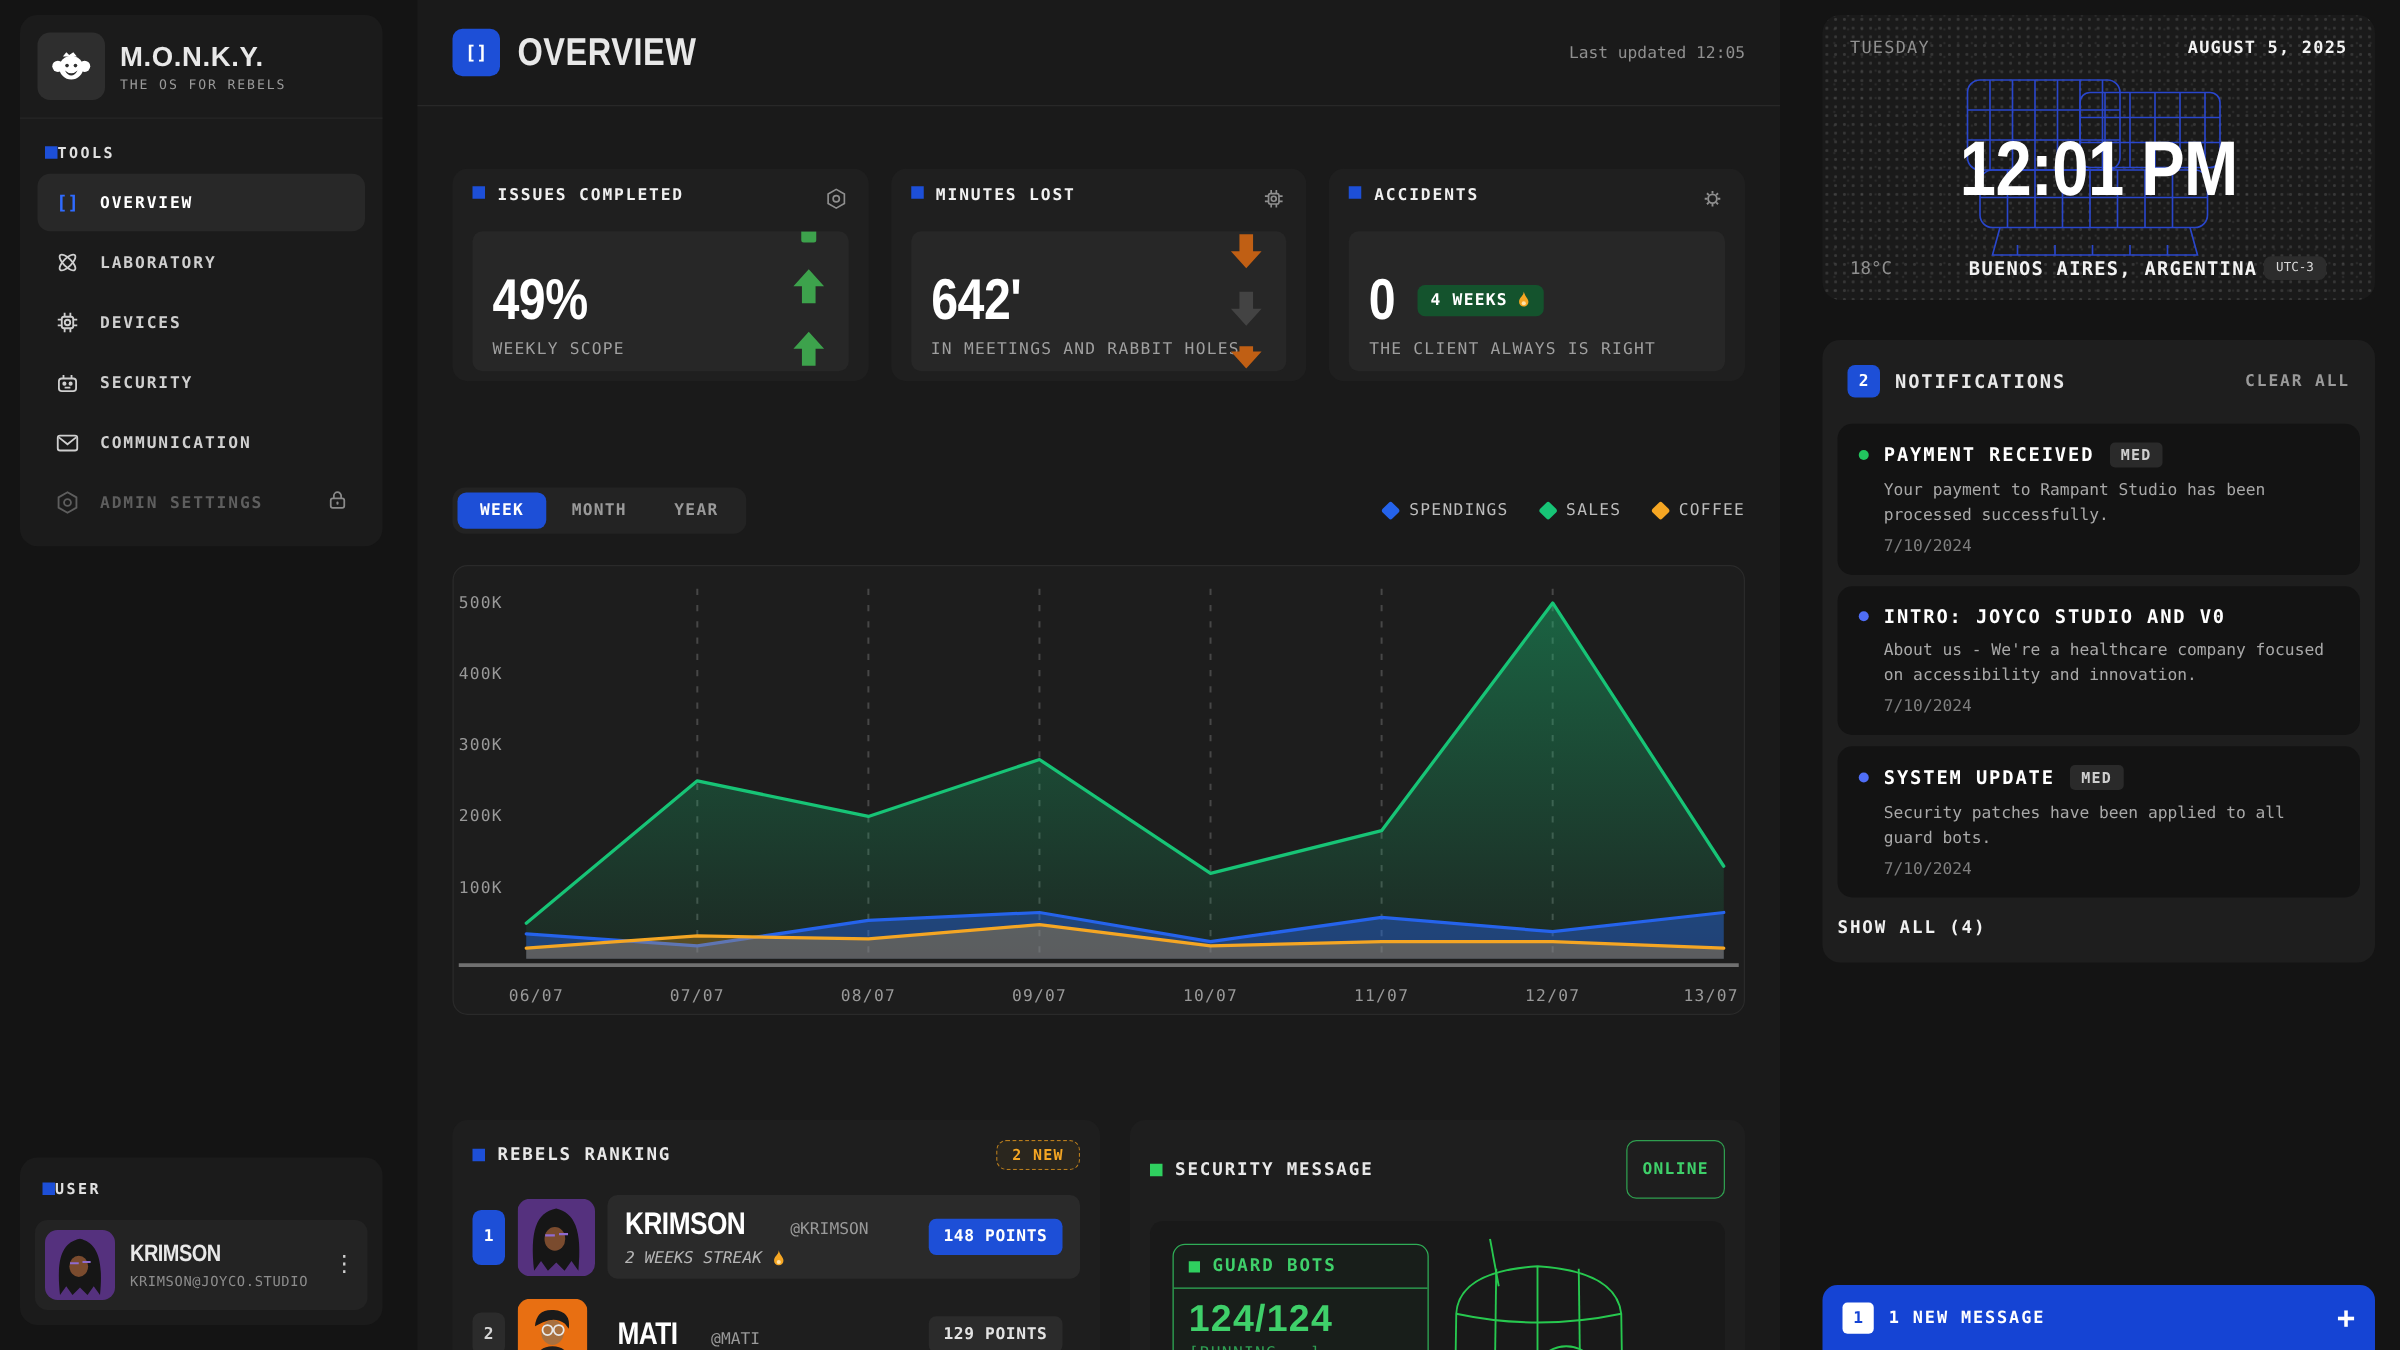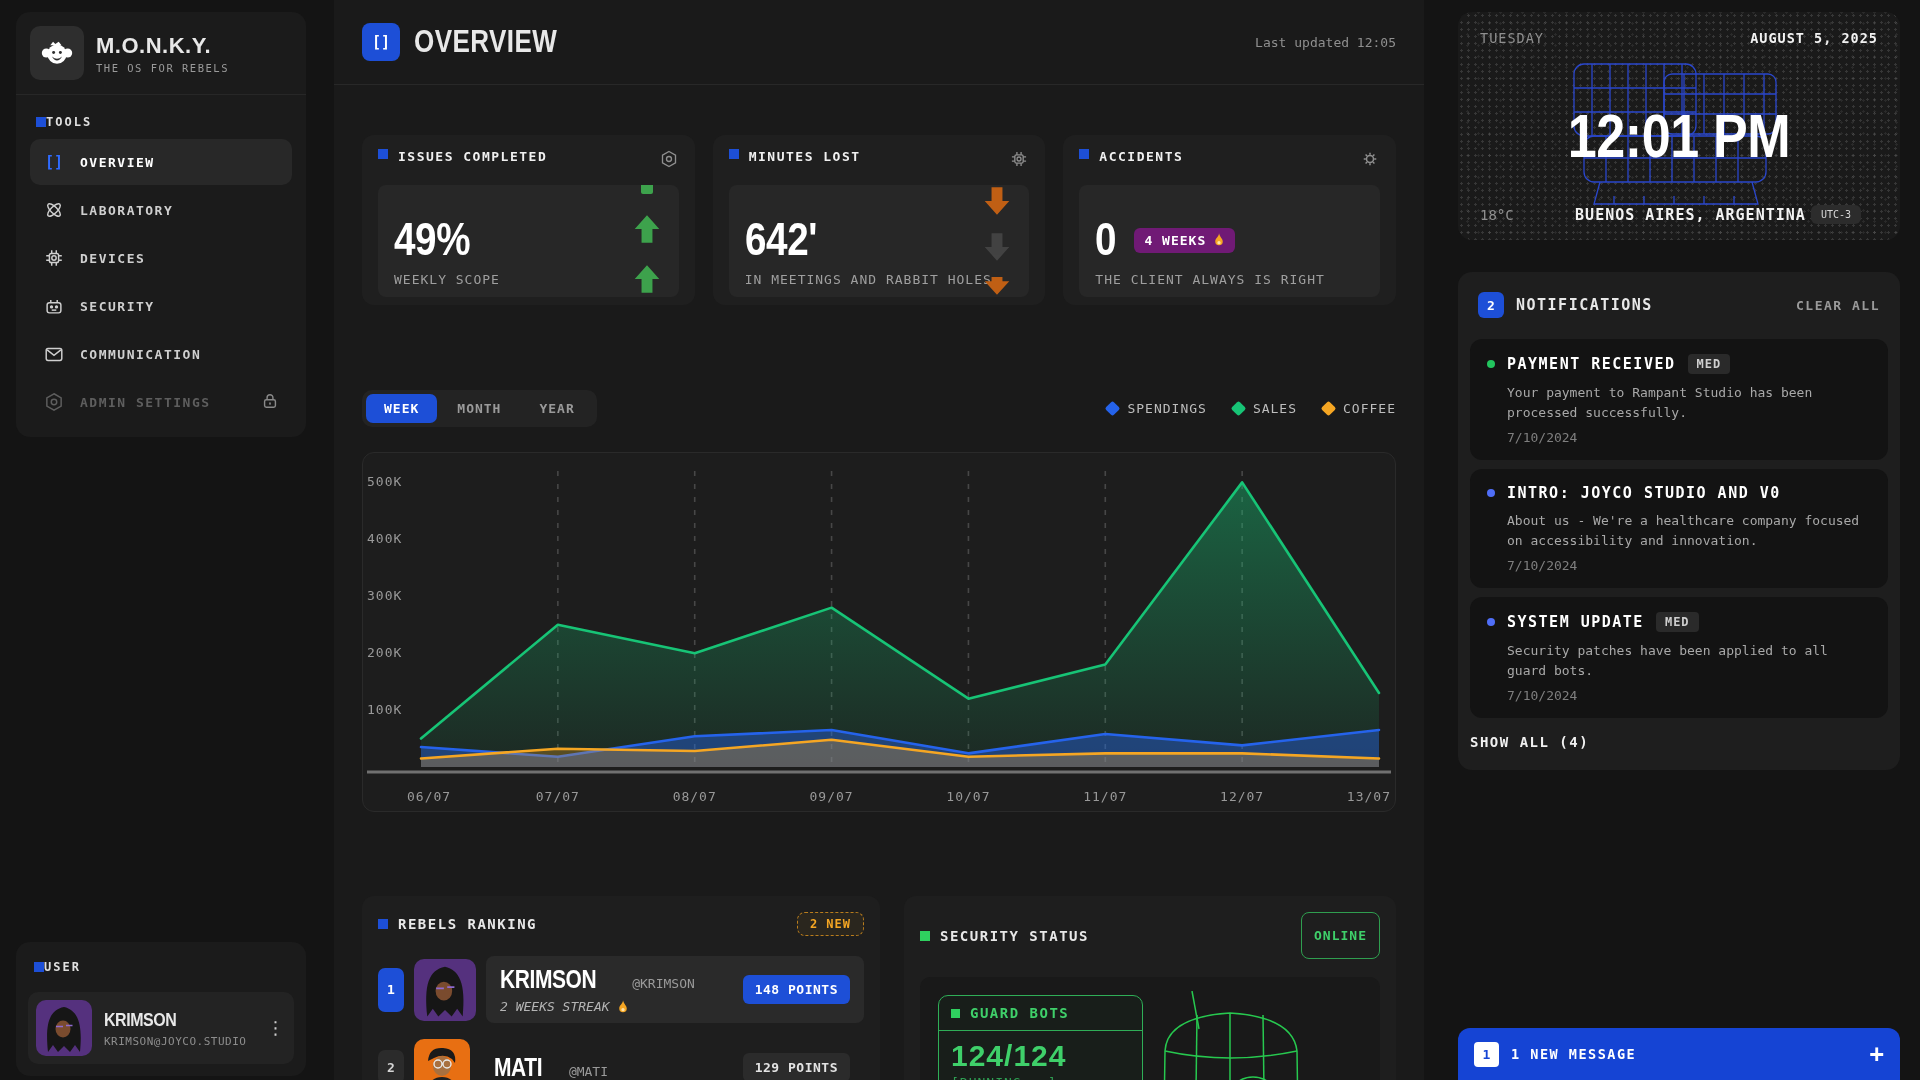--- a/index.html
+++ b/index.html
@@ -22,21 +22,21 @@
   .logo-title { font-size:22px; letter-spacing:.5px; }
   .logo-sub { font-size:10.5px; color:#9a9a9a; letter-spacing:1.5px; margin-top:3px; }
   .side-section { padding:14px 14px 10px; }
   .section-label { display:flex; align-items:center; font-size:12px; letter-spacing:2px; font-weight:bold; color:#e0e0e0; padding:6px 6px 10px; }
   .nav-item { display:flex; align-items:center; gap:14px; height:46px; padding:0 12px; border-radius:10px; color:#cfcfcf; font-size:13px; letter-spacing:1.5px; font-weight:bold; cursor:pointer; margin-bottom:2px; }
   .nav-item.active { background:#282828; color:#fff; }
   .nav-item .nicon { width:24px; text-align:center; flex:none; display:flex; justify-content:center; }
   .nav-item.disabled { color:#5e5e5e; }
   .nav-item .spacer { flex:1; }
   .brk { color:#2f6bff; font-weight:bold; font-size:15px; letter-spacing:0; }
-  .user-card { position:absolute; left:16px; bottom:4px; width:290px; background:#1b1b1b; border-radius:14px; padding:12px; }
+  .user-card { position:absolute; left:16px; bottom:20px; width:290px; background:#1b1b1b; border-radius:14px; padding:12px; }
   .user-row { display:flex; align-items:center; gap:12px; background:#232323; border-radius:10px; padding:8px; margin-top:8px; }
   .user-name { font-size:19px; }
   .user-email { font-size:11px; color:#8d8d8d; margin-top:4px; letter-spacing:.5px; }
   .dots { margin-left:auto; color:#cfcfcf; font-size:18px; padding:0 8px; cursor:pointer; line-height:1; }
 
   
   .main { position:absolute; left:334px; top:0; width:1090px; height:1080px; background:#1a1a1a; }
   .main-header { height:85px; display:flex; align-items:center; justify-content:space-between; padding:0 28px; border-bottom:1px solid #282828; }
   .mh-left { display:flex; align-items:center; gap:14px; }
   .mh-icon { width:38px; height:38px; border-radius:8px; background:#1d4fd7; color:#fff; display:flex; align-items:center; justify-content:center; font-weight:bold; font-size:15px; }
@@ -49,21 +49,21 @@
   .stat-head { display:flex; align-items:flex-start; gap:10px; }
   .stat-title { font-size:13px; letter-spacing:1.5px; font-weight:bold; color:#f0f0f0; }
   .stat-gear { margin-left:auto; color:#8f8f8f; display:flex; }
   .stat-inner { position:relative; margin-top:16px; height:112px; background:#272727; border-radius:8px; padding:10px 16px; display:flex; flex-direction:column; justify-content:flex-end; overflow:hidden; }
   .stat-value { font-size:46px; line-height:.95; color:#fff; }
   .stat-sub { font-size:13px; color:#9f9f9f; margin-top:10px; letter-spacing:1px; }
   .arrow-col { position:absolute; right:12px; top:0; bottom:0; width:40px; display:flex; flex-direction:column; align-items:center; justify-content:space-between; padding:0 0 2px; overflow:hidden; }
   .arrow-col .stub { width:12px; height:9px; border-radius:0 0 2px 2px; }
   .stub.g { background:#3da24c; }
   .value-row { display:flex; align-items:center; gap:14px; }
-  .streak-badge { background:#701a75; color:#fff; border-radius:6px; padding:5px 10px; font-size:13px; font-weight:bold; letter-spacing:1px; display:flex; align-items:center; gap:7px; }
+  .streak-badge { background:#14532d; color:#fff; border-radius:6px; padding:5px 10px; font-size:13px; font-weight:bold; letter-spacing:1px; display:flex; align-items:center; gap:7px; }
 
   .tabs-row { margin-top:85px; display:flex; align-items:center; justify-content:space-between; }
   .tabs { display:inline-flex; background:#232323; border-radius:10px; padding:4px; gap:2px; }
   .tab { padding:7px 18px; font-size:13px; letter-spacing:1px; font-weight:bold; color:#9a9a9a; border-radius:7px; cursor:pointer; background:none; border:none; font-family:inherit; }
   .tab.active { background:#1d4fd7; color:#fff; }
   .legend { display:flex; gap:26px; align-items:center; }
   .legend-item { display:flex; align-items:center; gap:9px; font-size:13px; letter-spacing:1px; color:#bdbdbd; cursor:pointer; }
   .diamond { width:11px; height:11px; border-radius:2px; transform:rotate(45deg); }
   .d-blue { background:#2563eb; } .d-green { background:#17c476; } .d-orange { background:#f5a623; }
 
@@ -460,21 +460,21 @@
               </div>
               <span class="points plain">129 POINTS</span>
             </div>
           </div>
         </div>
       </div>
 
       <div class="panel sec-panel">
         <div class="panel-head">
           <span class="sq green"></span>
-          <span class="panel-title">SECURITY STATUS</span>
+          <span class="panel-title">SECURITY MESSAGE</span>
           <span class="online-badge">ONLINE</span>
         </div>
         <div class="sec-body">
           <div class="gbox">
             <div class="gbox-head">
               <span class="gsq"></span>
               <span>GUARD BOTS</span>
             </div>
             <div class="gval disp">124/124</div>
             <div class="gstate">[RUNNING...]</div>

